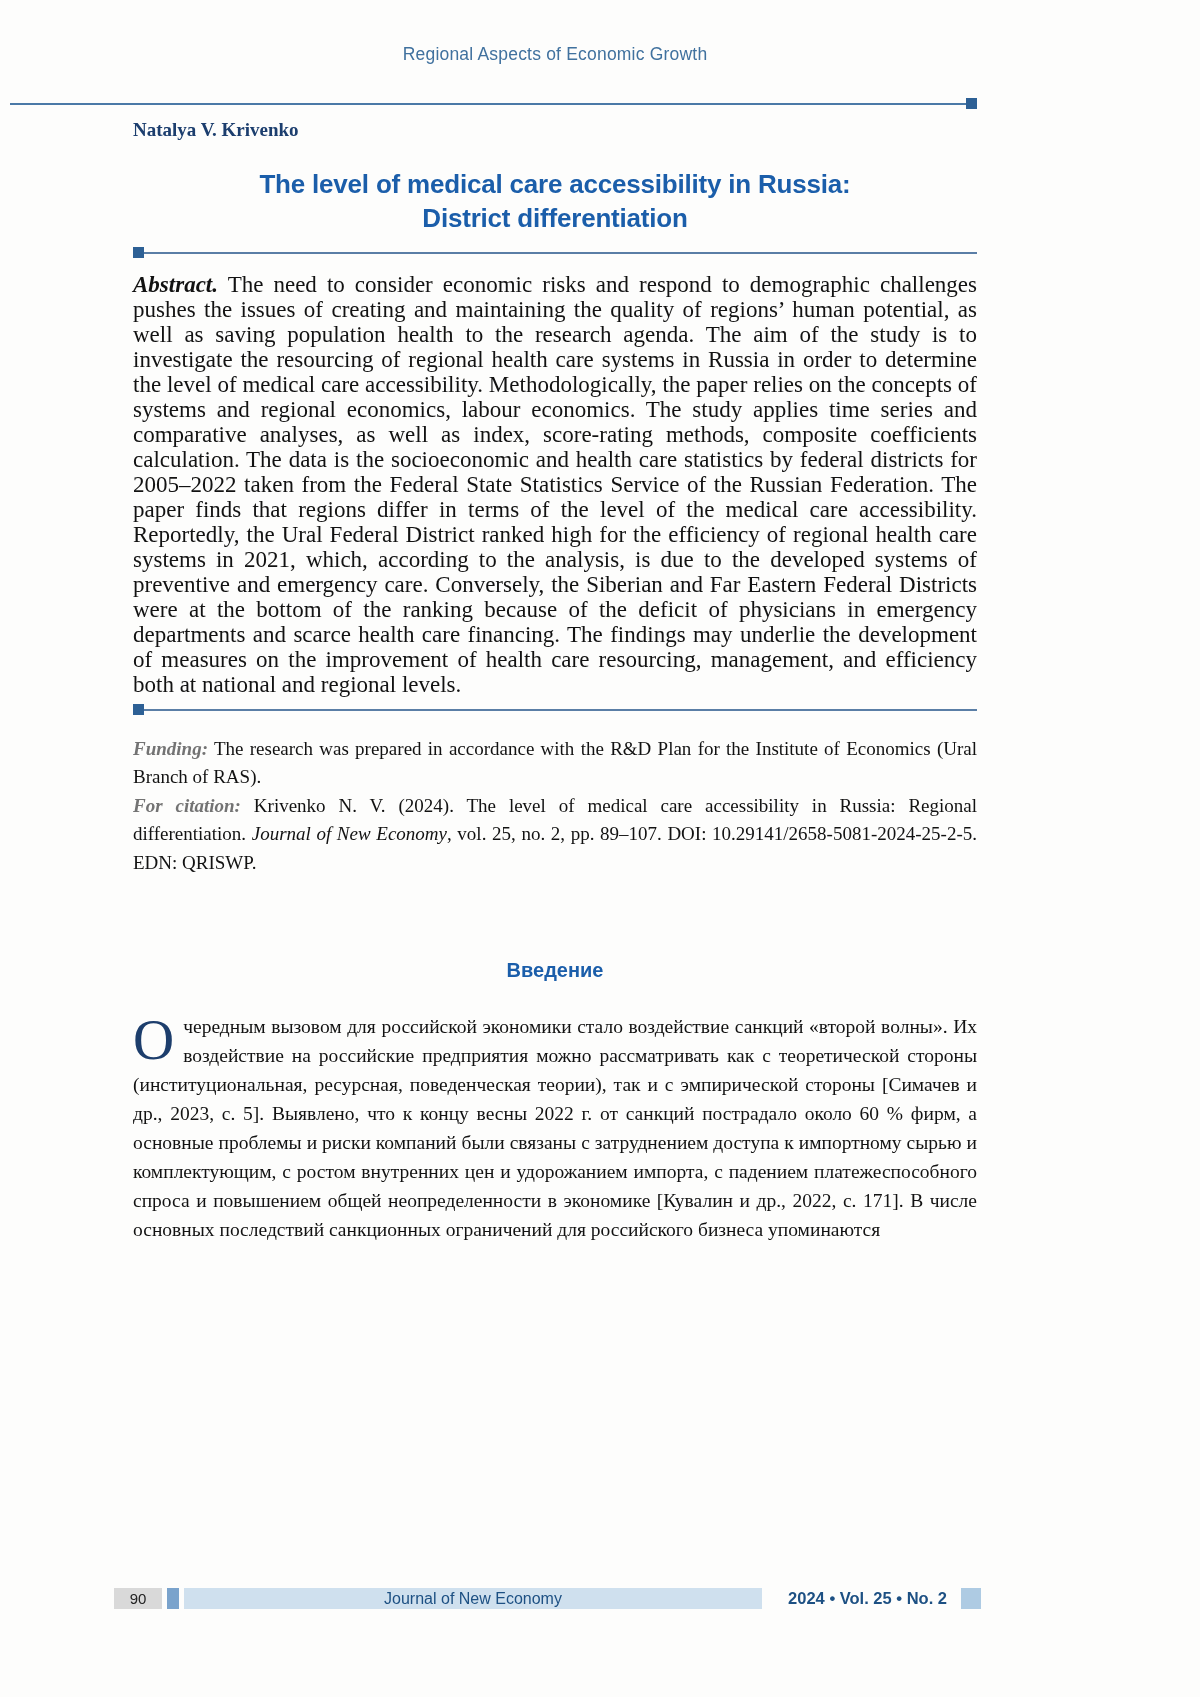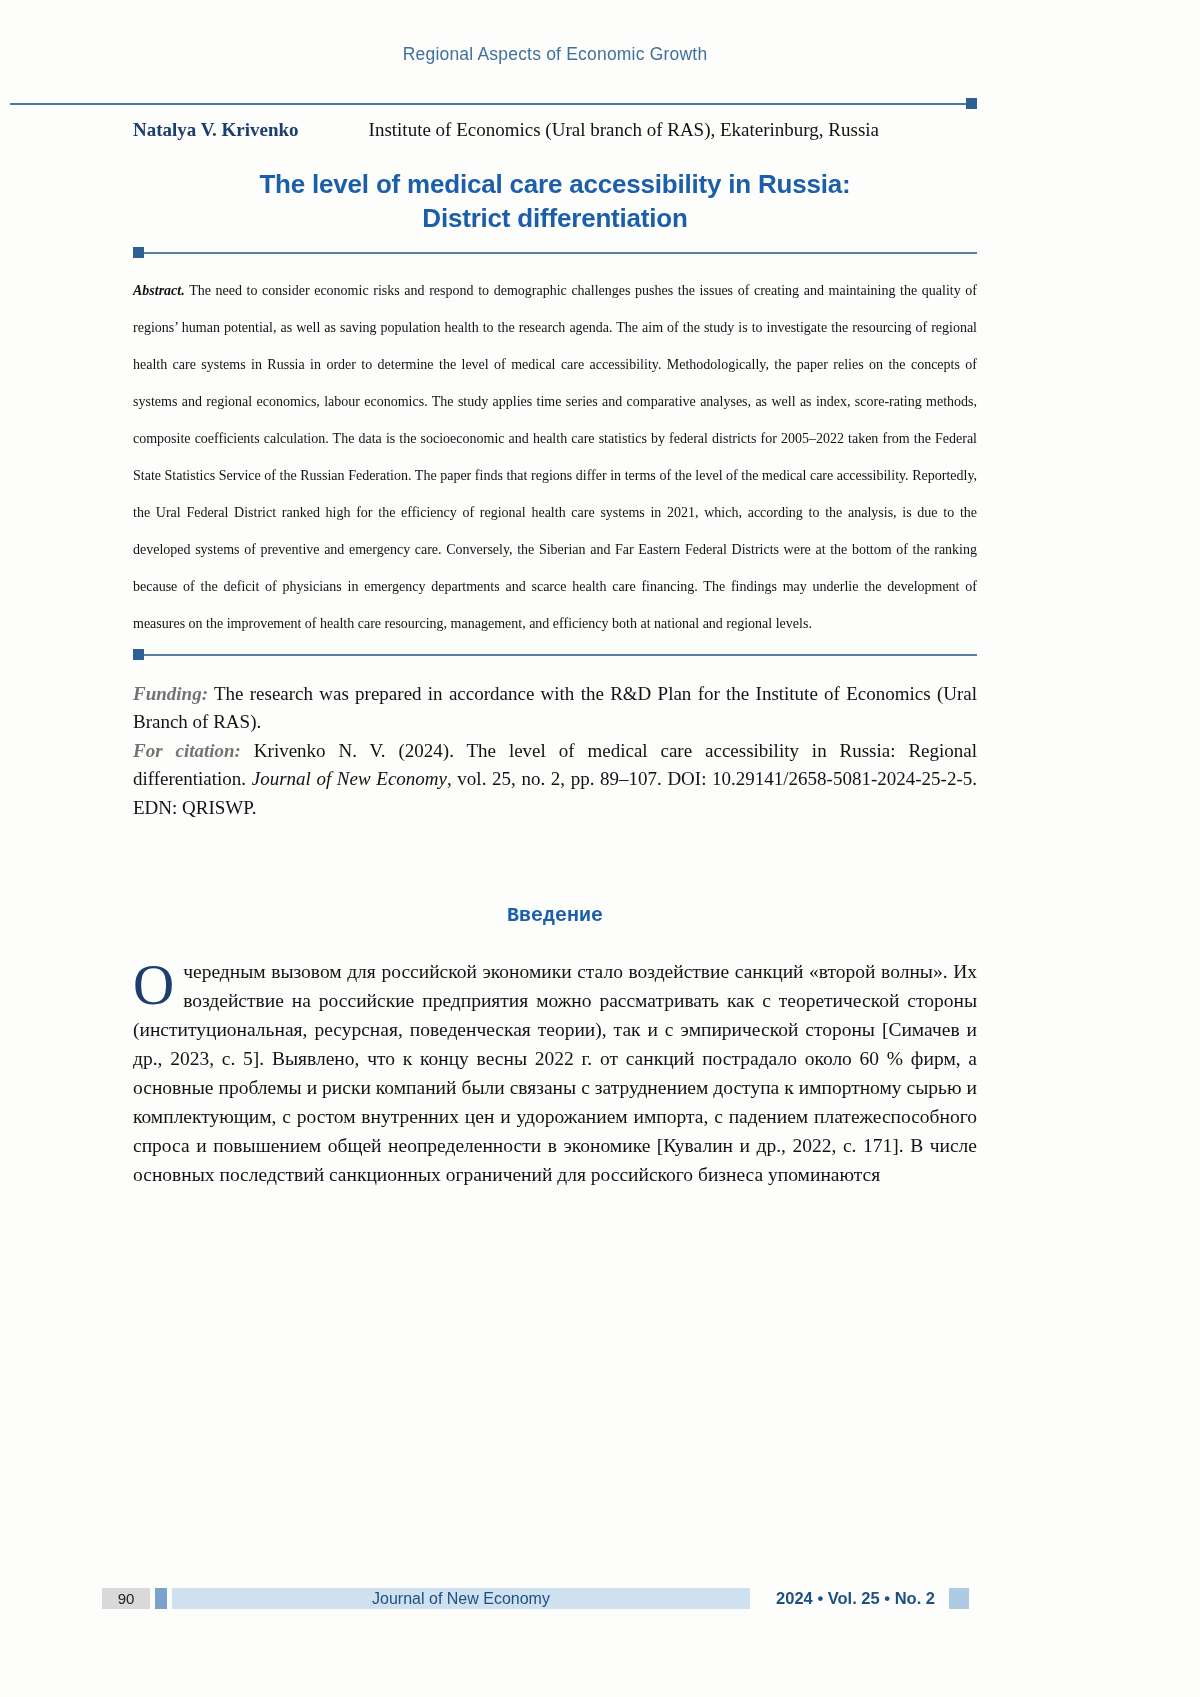--- a/index.html
+++ b/index.html
@@ -37,46 +37,46 @@
     font-family:"Liberation Sans", sans-serif;
     font-size:26px; line-height:1.32; color:#1b5eaa; font-weight:700;
     letter-spacing:-0.2px;
   }
 
   .rule { position:relative; height:2px; background:#5a7ea6; }
   .rule .sq { position:absolute; left:0; top:-5px; width:11px; height:11px; background:#2d6095; }
   .rule-title { margin-top:16px; }
   .rule-kw { margin-top:12px; }
 
-  p.body { font-size:14px; line-height:37px; text-align:justify; }
+  p.body { font-size:23px; line-height:25px; text-align:justify; }
   .abstract { margin-top:18px; }
   .keywords { margin-top:12px; }
   .lbl { font-weight:bold; font-style:italic; }
 
   .meta { margin-top:24px; }
   .meta p { font-size:19px; line-height:28.5px; text-align:justify; }
   .blue-lbl { color:#737373; font-weight:bold; font-style:italic; }
   .jn-italic { font-style:italic; }
 
   .section-heading {
     margin-top:82px; text-align:center;
-    font-family:Liberation Mono, monospace;
+    font-family:Liberation Sans, sans-serif;
     font-size:20px; font-weight:bold; color:#1b5eaa;
   }
 
   .intro { margin-top:30px; font-size:19.5px; line-height:29px; text-align:justify; }
   .dropcap {
     float:left; font-size:57px; line-height:46px;
     padding:5px 9px 0 0; color:#1d3e6c;
     font-family:"Liberation Serif", serif;
   }
 
   
   footer {
-    position:absolute; top:1588px; left:102px; width:867px; height:21px;
+    position:absolute; top:1588px; left:114px; width:867px; height:21px;
     display:flex; align-items:stretch;
     font-family:"Liberation Sans", sans-serif;
   }
   .pagenum {
     width:48px; background:#d9d9d9; color:#222;
     display:flex; align-items:center; justify-content:center; font-size:15px;
   }
   .f-sep { width:12px; background:#7aa3cc; margin-left:5px; }
   .f-bar {
     width:578px; margin-left:5px; background:#cfe0ee; color:#1d5083;
@@ -92,21 +92,20 @@
   <div class="rh-text">Regional Aspects of Economic Growth</div>
 </div>
 <div class="header-rule">
   <span class="sq"></span>
 </div>
 
 <main>
 
   <div class="byline">
     <span class="author">Natalya V. Krivenko</span>
-    <span class="affiliation">Institute of Economics (Ural branch of RAS), Ekaterinburg, Russia</span>
   </div>
 
   <h1 class="title">
     <span>The level of medical care accessibility in Russia:</span><br>
     <span>District differentiation</span>
   </h1>
 
   <div class="rule rule-title">
     <span class="sq"></span>
   </div>

